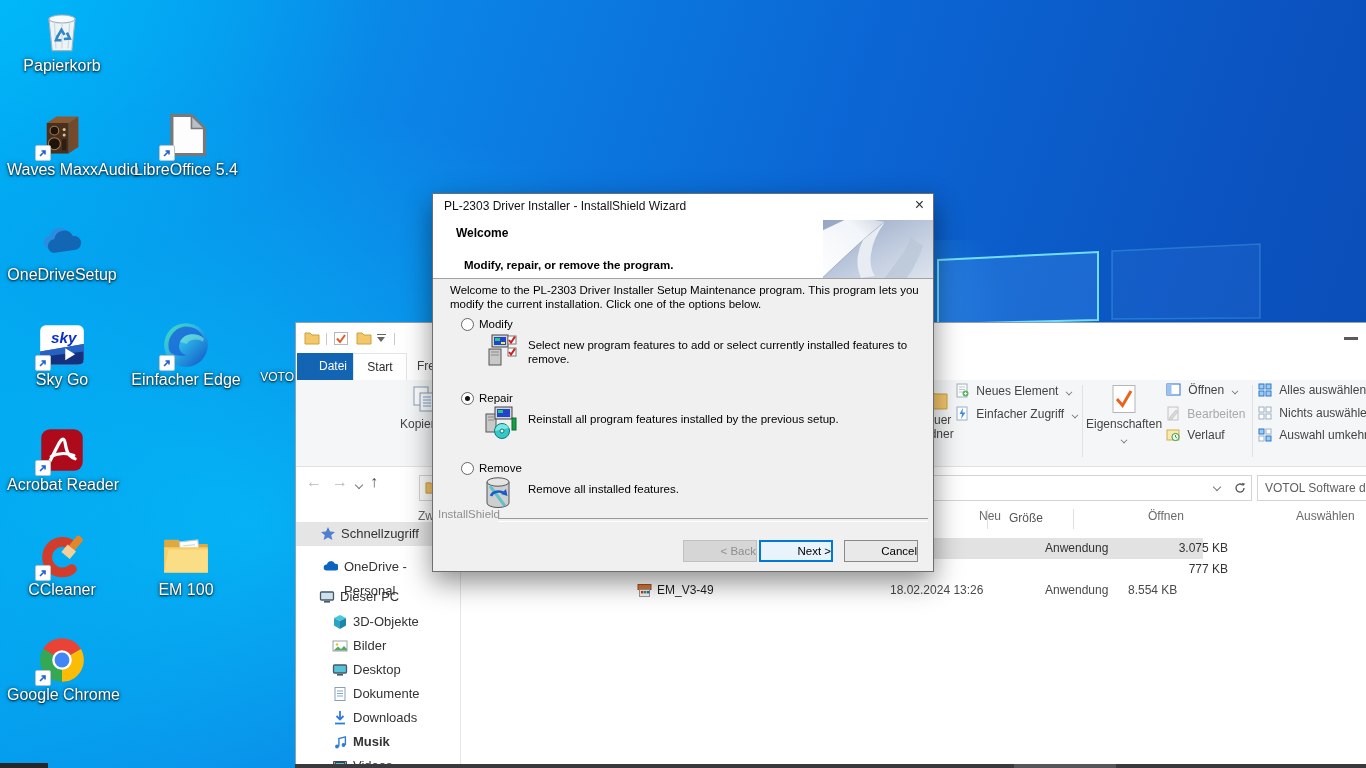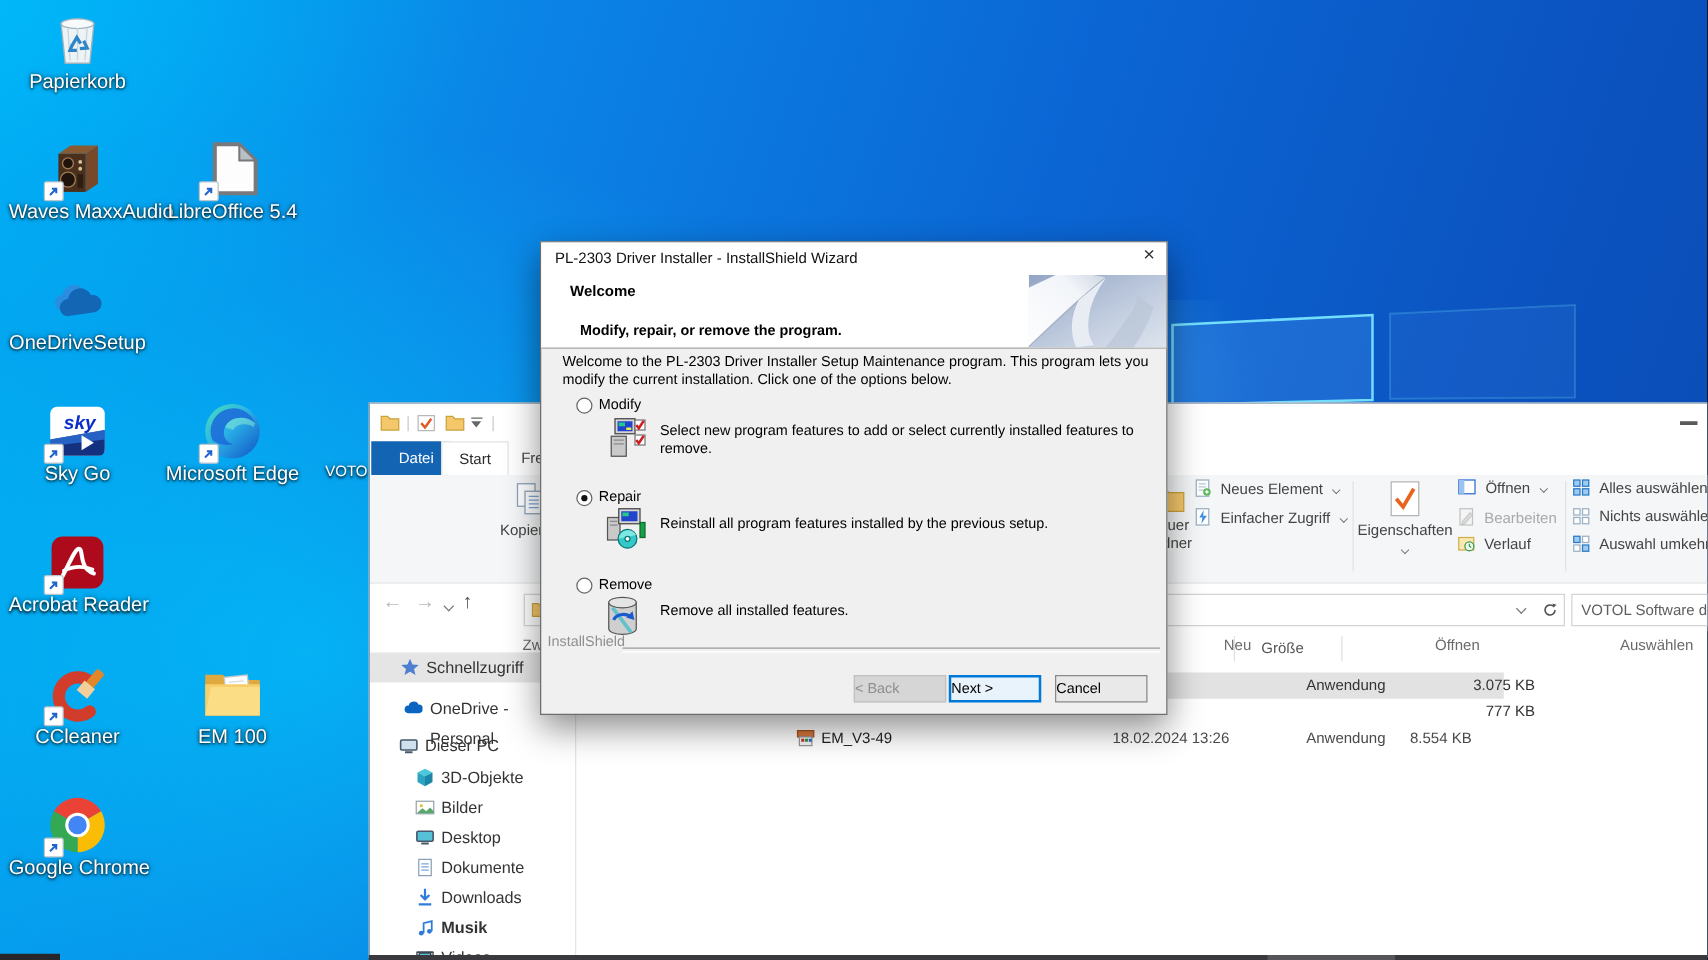--- a/index.html
+++ b/index.html
@@ -45,21 +45,21 @@
   
   #dialog{position:absolute;left:432px;top:193px;width:500px;height:377px;background:#f0f0f0;
     border:1px solid #6e6e6e;box-shadow:0 10px 26px rgba(0,0,0,.45);z-index:30;
     font-size:11.5px;color:#000;}
   #dlg-title{position:absolute;left:0;top:0;width:100%;height:26px;background:#fff;}
   #dlg-banner{position:absolute;left:0;top:26px;width:100%;height:59px;background:#fff;
     border-bottom:1px solid #a3a3a3;box-sizing:border-box;}
   .radio{position:absolute;width:11px;height:11px;border:1px solid #666;border-radius:50%;background:#fff;}
   .radio.sel::after{content:"";position:absolute;left:2.5px;top:2.5px;width:5px;height:5px;
     border-radius:50%;background:#111;}
-  .dbtn{position:absolute;top:346px;width:74px;height:22px;line-height:20px;text-align:left;
+  .dbtn{position:absolute;top:346px;width:74px;height:22px;line-height:20px;text-align:right;
     font-size:11.5px;box-sizing:border-box;}
   .etch{position:absolute;height:2px;border-top:1px solid #9a9a9a;border-bottom:1px solid #fff;}
   
   .tstrip{position:absolute;z-index:40;}
 </style>
 </head>
 <body>
 
 <div id="screen">
 
@@ -170,21 +170,21 @@
         <circle cx="22" cy="22" r="20" fill="url(#eg1)"></circle>
         <path d="M7 28 A16.5 16.5 0 0 1 38.5 16 C32 10 20 11 16.5 19 c-2.5 6 .5 11 6 12.5 C16 33 9.5 31 7 28 Z" fill="#1b6ad8" opacity=".85"></path>
         <path d="M16.5 19 c3.5 -8 15.5 -9 22 -3 l-1 3 c-4 -3 -12 -3 -15 2 Z" fill="#8ef0d2" opacity=".5"></path>
       </svg>
       <span class="scut">
         <svg width="12" height="12" viewBox="0 0 12 12">
             <path d="M3 9 L8 4 M4.5 4 H8 V7.5" stroke="#1e62d0" stroke-width="1.6" fill="none"></path>
           </svg>
       </span>
     </div>
-    <div class="lbl">Microsoft Edge</div>
+    <div class="lbl">Einfacher Edge</div>
   </div>
 
   <div class="dicon" style="left:7px;top:426px;">
     <div class="art">
       <svg width="48" height="48" viewBox="0 0 44 44">
         <rect x="3" y="3" width="38" height="38" rx="8" fill="#ad0b1c"></rect>
         <path d="M11 32 C16 23 20 12 23 12 C26 12 24 22 29 27 C31.5 29.4 34 30 34 30" stroke="#fff" stroke-width="3" fill="none" stroke-linecap="round"></path>
         <path d="M12 28 q10 -5 21 -1" stroke="#fff" stroke-width="2.6" fill="none" stroke-linecap="round"></path>
       </svg>
       <span class="scut">

